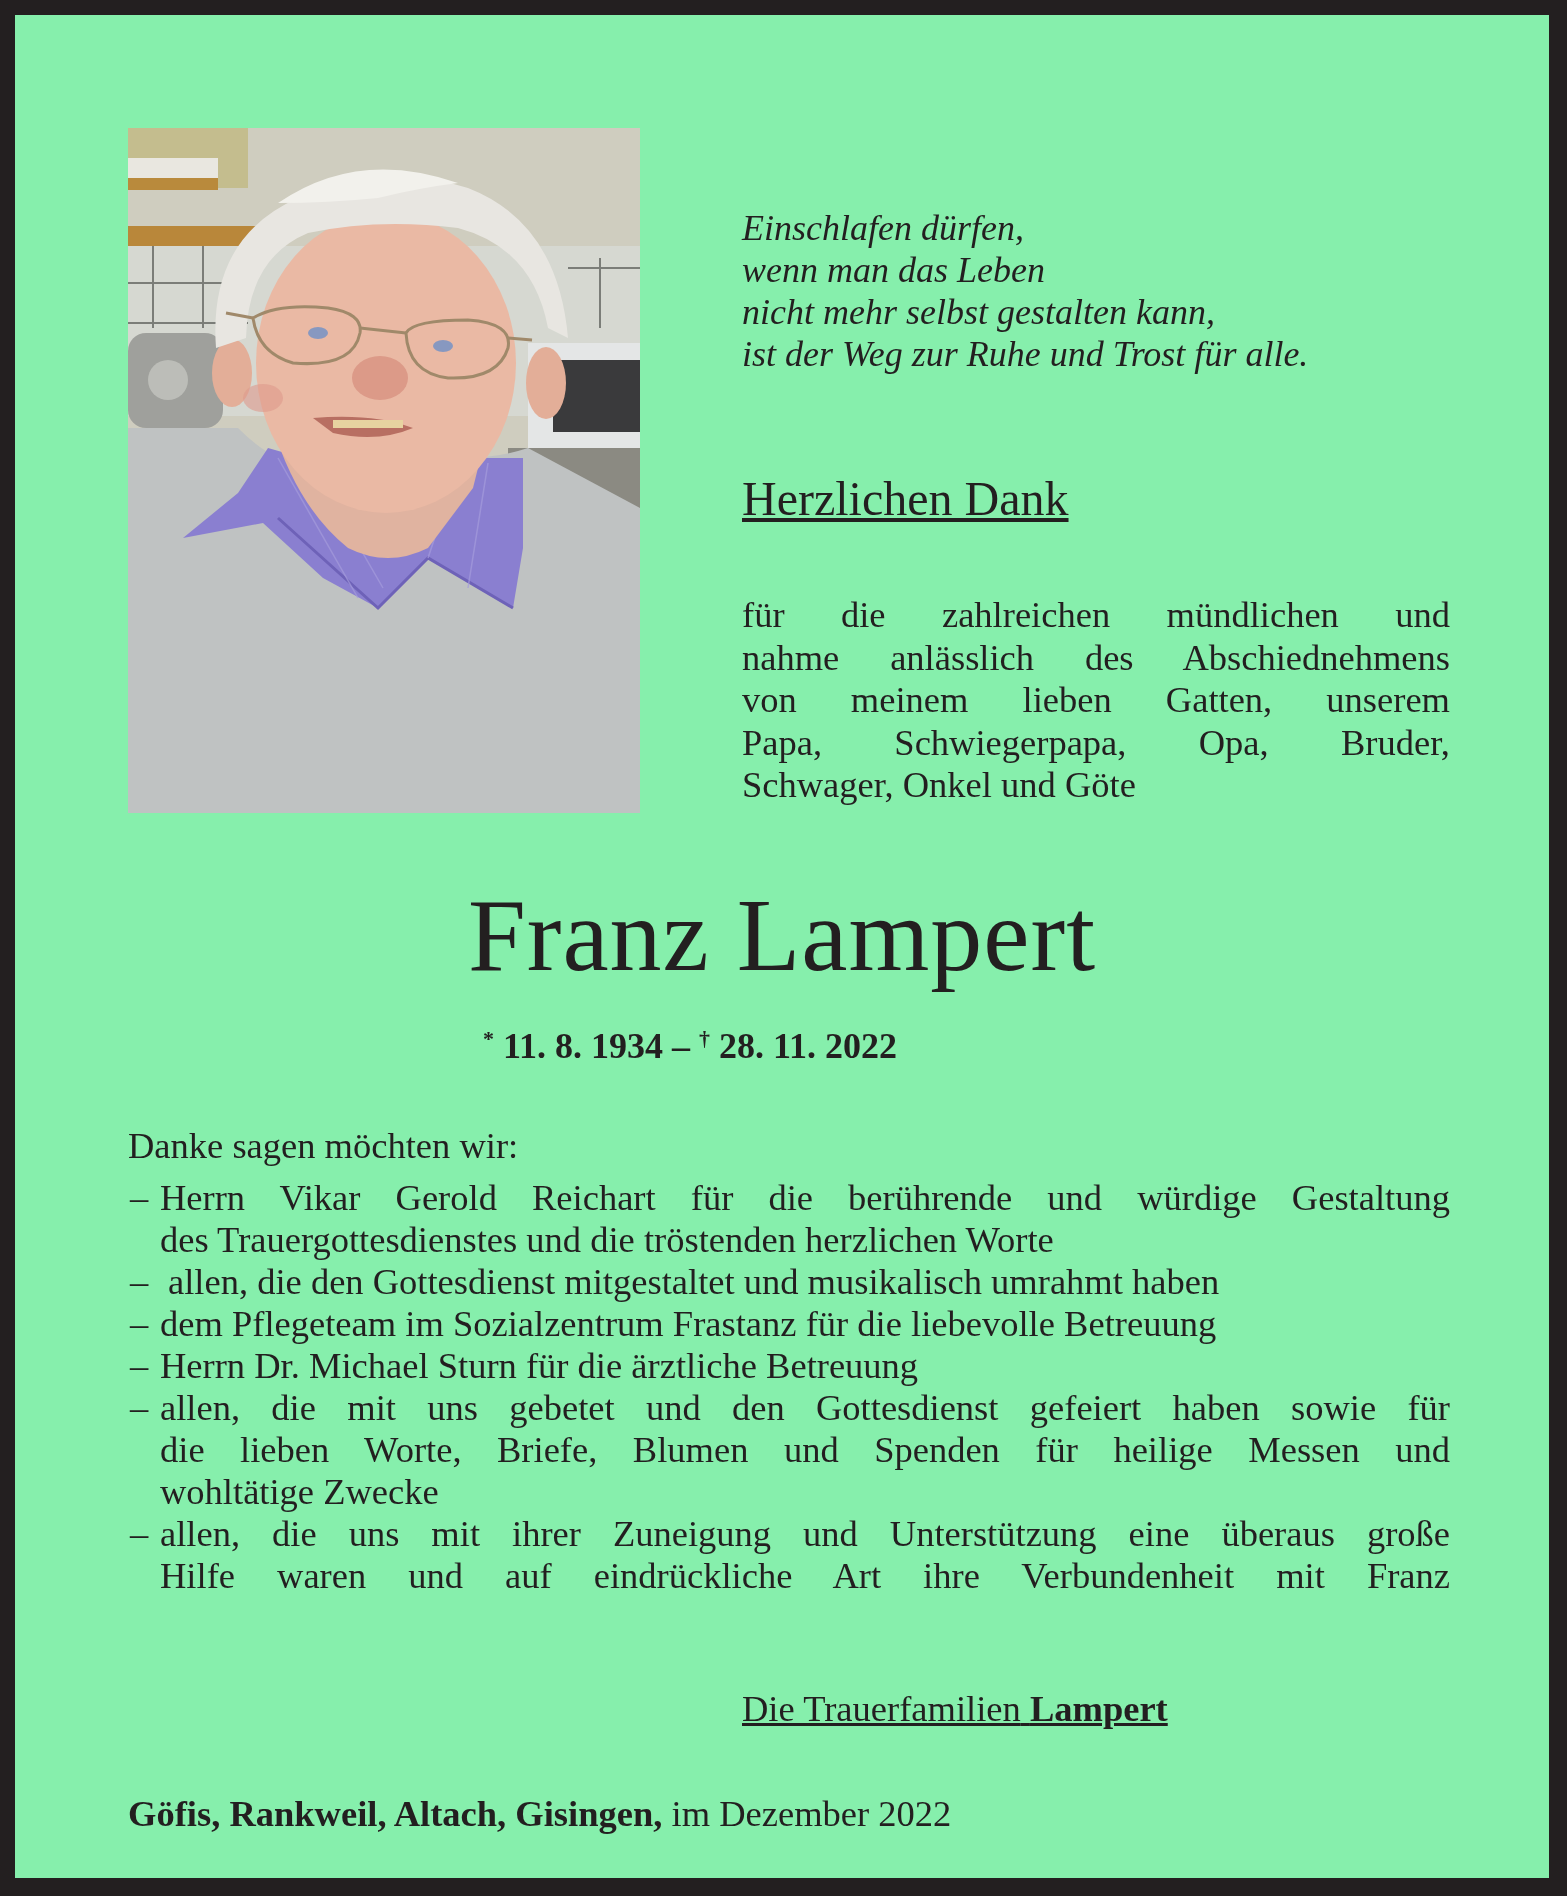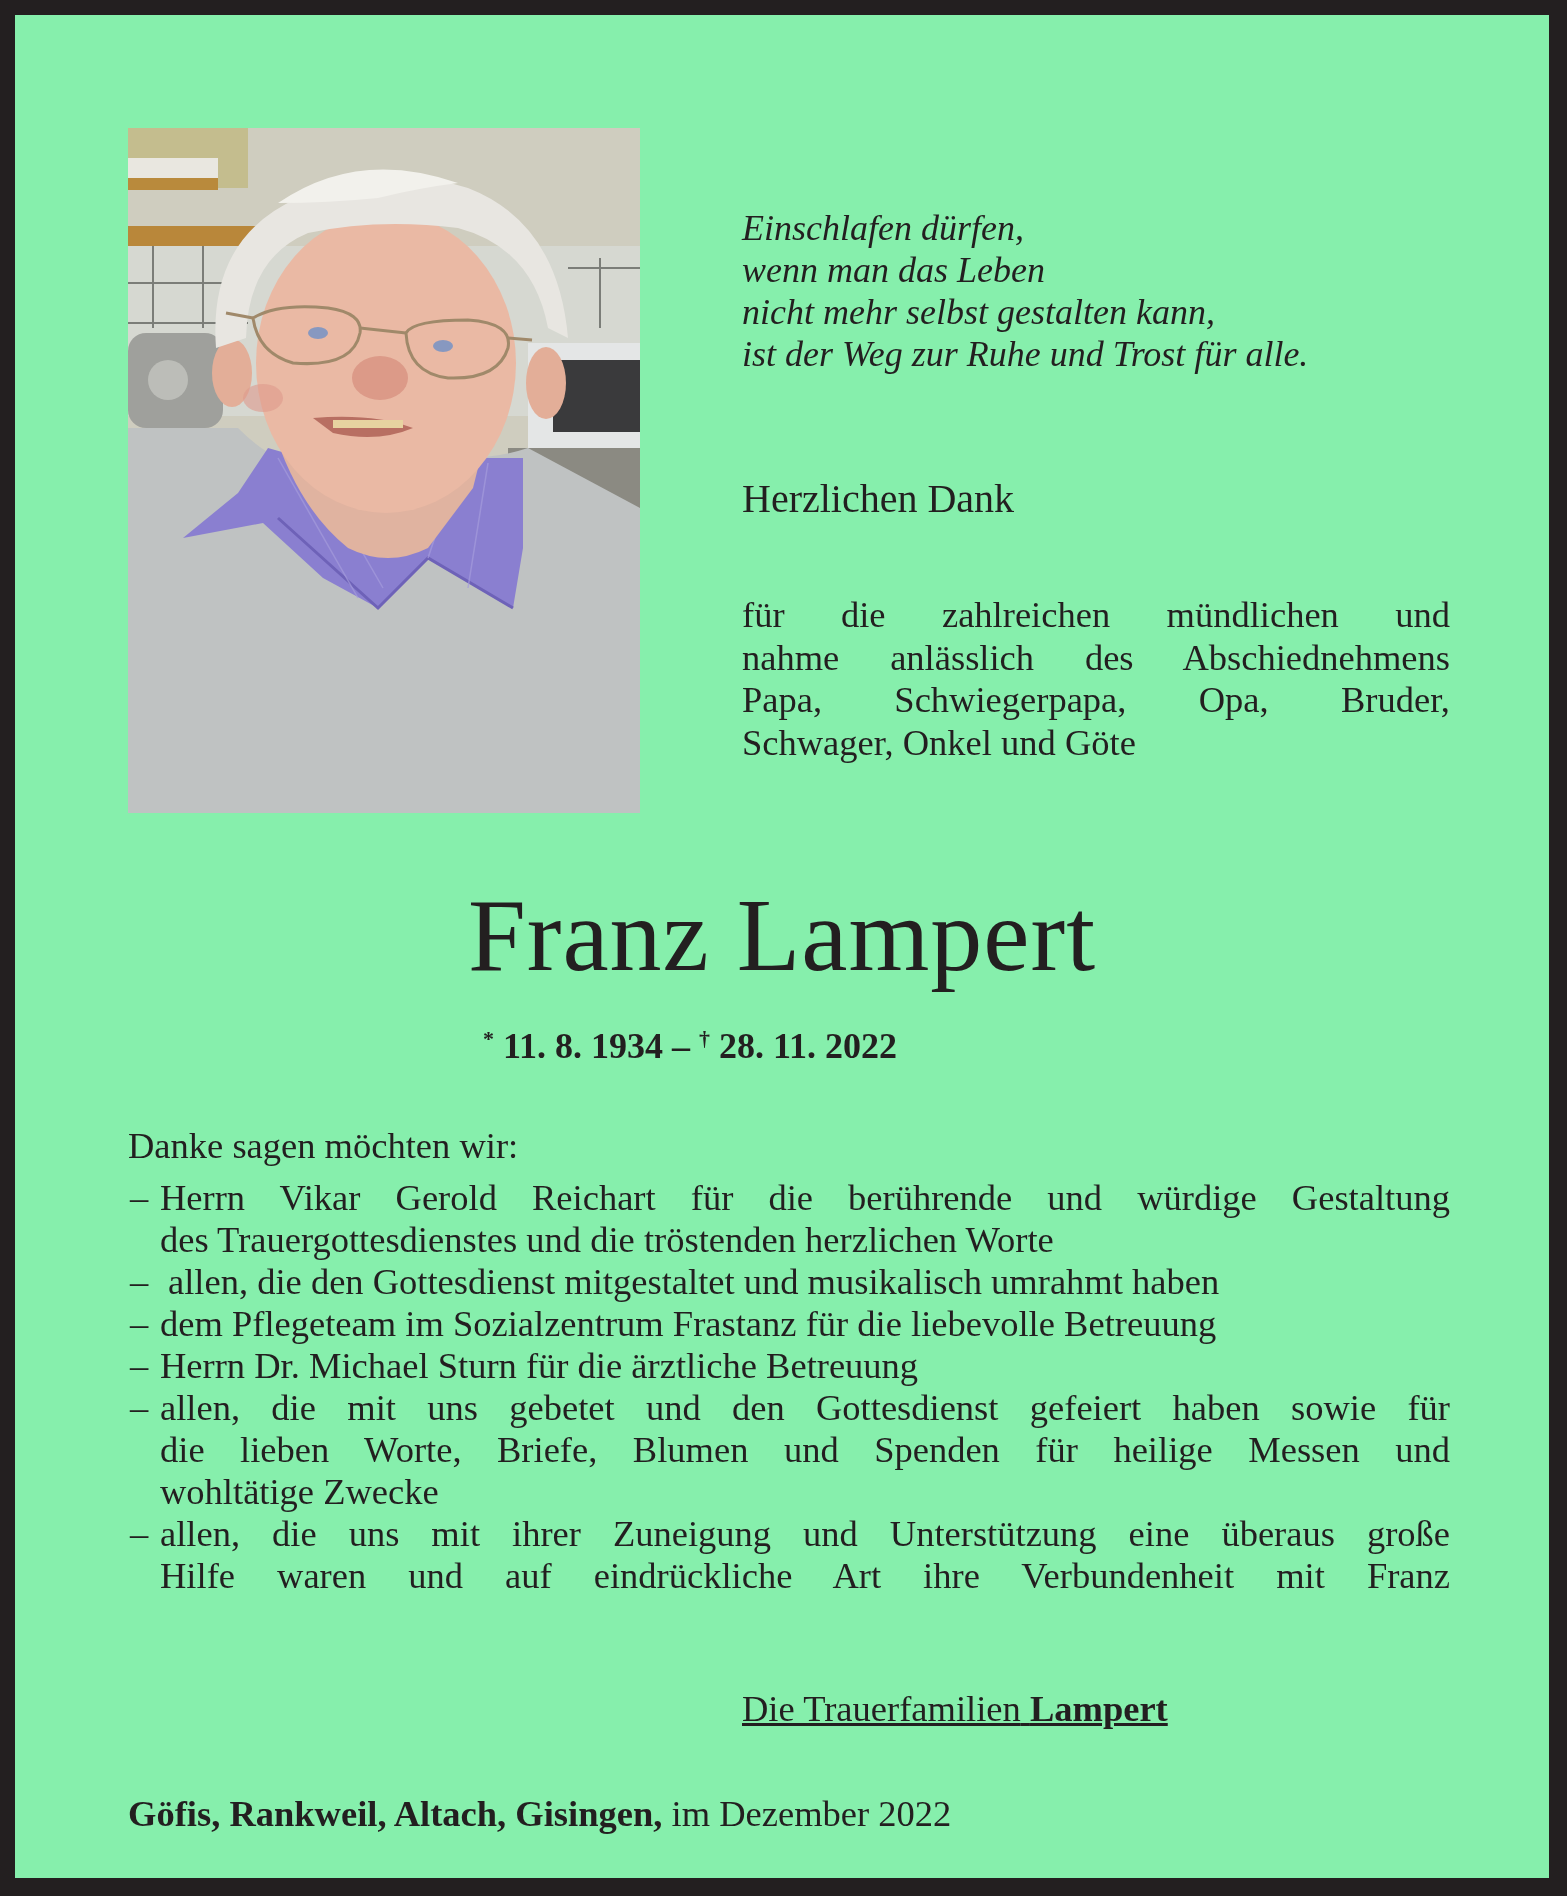--- a/index.html
+++ b/index.html
@@ -37,23 +37,24 @@
       line-height: 42px;
       color: #231f20;
     }
     .poem div { white-space: nowrap; }
 
     
     .thanks-heading {
       position: absolute;
       left: 727px; top: 460px;
       font-family: "Liberation Serif", serif;
-      font-size: 40px;
+      font-size: 48px;
       line-height: 48px;
       white-space: nowrap;
+      text-decoration: underline;
     }
     .thanks-text {
       position: absolute;
       left: 727px; top: 555px;
       width: 708px;
       font-family: "Liberation Serif", serif;
       font-size: 36.5px;
       line-height: 42.5px;
       margin-top: 24px;
     }
@@ -218,20 +219,21 @@
     <div>wenn man das Leben</div>
     <div>nicht mehr selbst gestalten kann,</div>
     <div>ist der Weg zur Ruhe und Trost für alle.</div>
   </div>
 
   <div class="thanks-heading">Herzlichen Dank</div>
 
   <div class="thanks-text">
     <span class="jl">für die zahlreichen mündlichen und</span>
     <span class="jl">nahme anlässlich des Abschiednehmens</span>
+    <span class="jl">von meinem lieben Gatten, unserem</span>
     <span class="jl">Papa, Schwiegerpapa, Opa, Bruder,</span>
     <span class="jl last">Schwager, Onkel und Göte</span>
   </div>
 
   <div class="name">Franz Lampert</div>
 
   <div class="dates">
     <sup>*</sup>
     <span>11. 8. 1934</span>
     <span>–</span>

